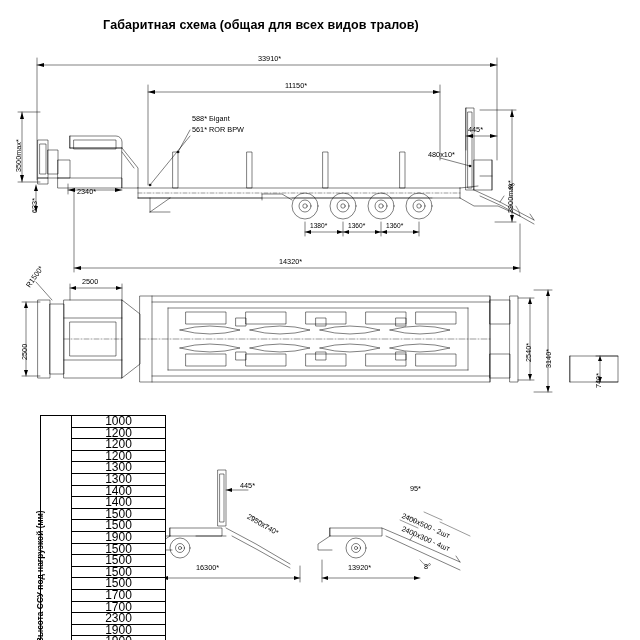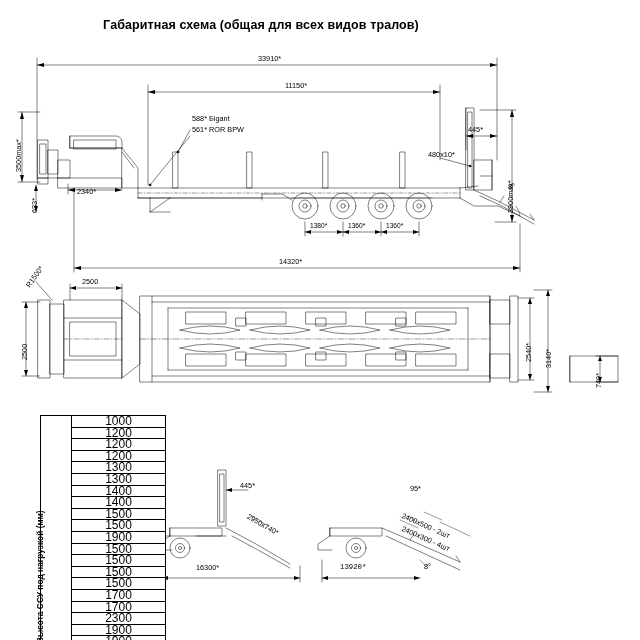--- a/index.html
+++ b/index.html
@@ -381,21 +381,21 @@
 <div class="dim rot90" style="left:544px;top:368px;">3140*</div>
 <div class="dim rot90" style="left:594px;top:388px;">740*</div>
 
 <div class="dim" style="left:240px;top:481px;">445*</div>
 <div class="dim rotm" style="left:250px;top:512px;transform:rotate(30deg);">2950x740*</div>
 <div class="dim" style="left:196px;top:563px;">16300*</div>
 
 <div class="dim" style="left:410px;top:484px;">95*</div>
 <div class="dim rotm" style="left:404px;top:511px;transform:rotate(24deg);">2400x500 - 2шт</div>
 <div class="dim rotm" style="left:404px;top:524px;transform:rotate(24deg);">2400x300 - 4шт</div>
-<div class="dim" style="left:340px;top:563px;font-family:Liberation Mono, monospace;">13920*</div>
+<div class="dim" style="left:348px;top:563px;">13920*</div>
 <div class="dim" style="left:424px;top:562px;">8°</div>
 
 <div id="heights-table">
   <div class="side">
     <span>Высота ССУ под нагрузкой (мм)</span>
   </div>
   <div class="col">
     <div class="cell">1000</div>
     <div class="cell">1200</div>
     <div class="cell">1200</div>

